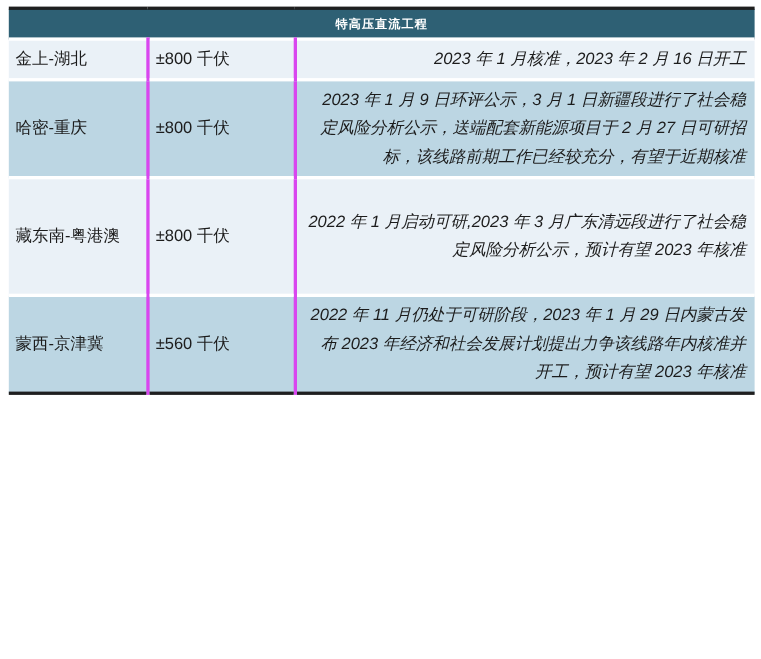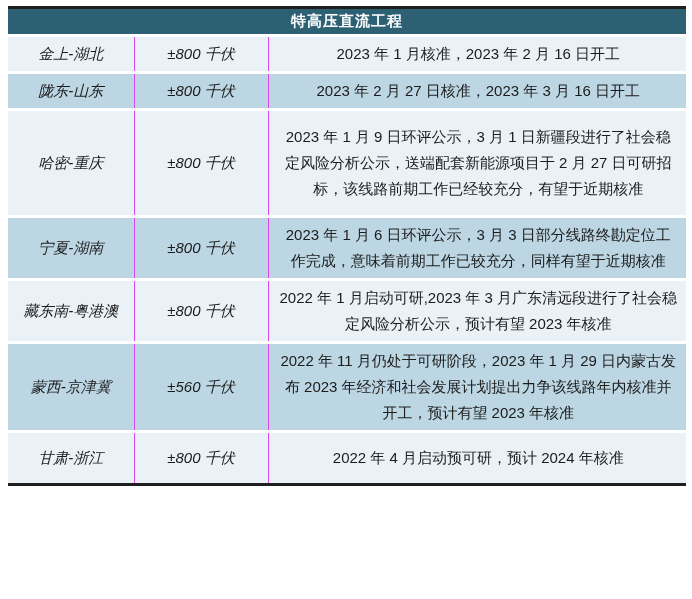--- a/index.html
+++ b/index.html
@@ -35,42 +35,41 @@
     font-size: 15px;
   }
   col.c1 { width: 126px; }
   col.c2 { width: 134px; }
   col.c3 { width: 418px; }
 
   thead th {
     background: var(--header-bg);
     color: var(--header-text);
     font-weight: bold;
-    font-size: 15px;
+    font-size: 11px;
     letter-spacing: 1px;
     text-align: center;
     height: 28px;
     padding: 0;
   }
   tbody td {
     border-top: 3px solid #FFFFFF;
     vertical-align: middle;
     padding: 4px 6px;
     line-height: 26px;
   }
   tbody td.project, tbody td.voltage {
-    text-align: center;
-    border-right: 1px solid #d946ef;
+    border-right: 3px solid #d946ef;
     white-space: nowrap;
-    font-style: italic;
   }
   tbody td.status {
-    text-align: center;
+    text-align: right;
     padding-left: 10px;
     padding-right: 8px;
+    font-style: italic;
   }
   tbody tr:nth-child(odd) td { background: var(--row-light); }
   tbody tr:nth-child(even) td { background: var(--row-medium); }
 
   tbody tr:nth-child(1) td { height: 30px; }
   tbody tr:nth-child(2) td { height: 33px; }
   tbody tr:nth-child(3) td { height: 107px; }
   tbody tr:nth-child(4) td { height: 62px; }
   tbody tr:nth-child(5) td { height: 62px; }
   tbody tr:nth-child(6) td { height: 84px; }
@@ -93,44 +92,29 @@
         <th colspan="3">特高压直流工程</th>
       </tr>
     </thead>
     <tbody>
       <tr>
         <td class="project">金上-湖北</td>
         <td class="voltage">±800 千伏</td>
         <td class="status">2023 年 1 月核准，2023 年 2 月 16 日开工</td>
       </tr>
       <tr>
-        <td class="project">陇东-山东</td>
-        <td class="voltage">±800 千伏</td>
-        <td class="status">2023 年 2 月 27 日核准，2023 年 3 月 16 日开工</td>
-      </tr>
-      <tr>
         <td class="project">哈密-重庆</td>
         <td class="voltage">±800 千伏</td>
         <td class="status">2023 年 1 月 9 日环评公示，3 月 1 日新疆段进行了社会稳定风险分析公示，送端配套新能源项目于 2 月 27 日可研招标，该线路前期工作已经较充分，有望于近期核准</td>
-      </tr>
-      <tr>
-        <td class="project">宁夏-湖南</td>
-        <td class="voltage">±800 千伏</td>
-        <td class="status">2023 年 1 月 6 日环评公示，3 月 3 日部分线路终勘定位工作完成，意味着前期工作已较充分，同样有望于近期核准</td>
       </tr>
       <tr>
         <td class="project">藏东南-粤港澳</td>
         <td class="voltage">±800 千伏</td>
         <td class="status">2022 年 1 月启动可研,2023 年 3 月广东清远段进行了社会稳定风险分析公示，预计有望 2023 年核准</td>
       </tr>
       <tr>
         <td class="project">蒙西-京津冀</td>
         <td class="voltage">±560 千伏</td>
         <td class="status">2022 年 11 月仍处于可研阶段，2023 年 1 月 29 日内蒙古发布 2023 年经济和社会发展计划提出力争该线路年内核准并开工，预计有望 2023 年核准</td>
       </tr>
-      <tr>
-        <td class="project">甘肃-浙江</td>
-        <td class="voltage">±800 千伏</td>
-        <td class="status">2022 年 4 月启动预可研，预计 2024 年核准</td>
-      </tr>
     </tbody>
   </table>
 </div>
 
 </body></html>

